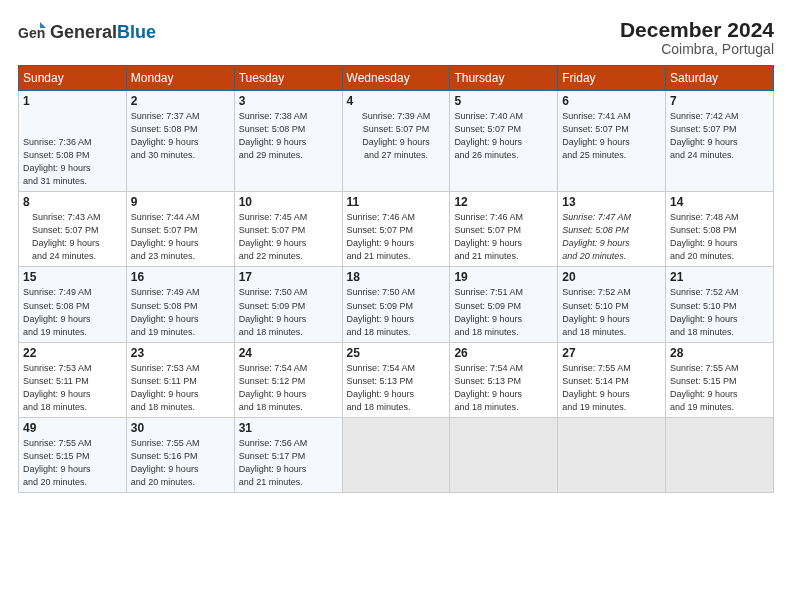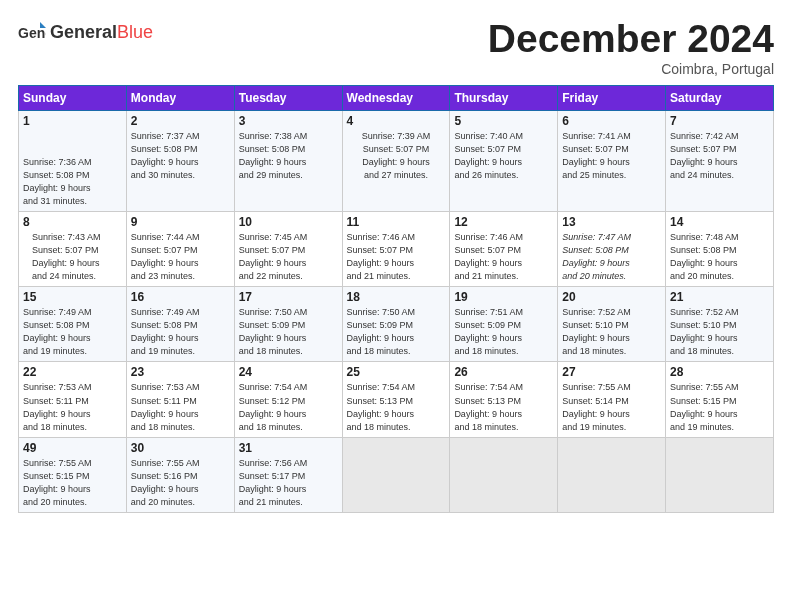--- a/index.html
+++ b/index.html
@@ -25,50 +25,50 @@
       align-items: center;
       gap: 4px;
     }
     .logo-text-general {
       font-size: 18px;
       font-weight: bold;
       color: #333;
     }
     .logo-text-blue {
       font-size: 18px;
-      font-weight: normal;
-      color: #ef4444;
+      font-weight: bold;
+      color: #0369a1;
     }
     .logo-icon {
       width: 28px;
       height: 28px;
     }
     .title-block {
       text-align: right;
     }
     .month-title {
-      font-size: 39px;
+      font-size: 21px;
       font-weight: bold;
       color: #222;
       line-height: 1.1;
     }
     .location {
       font-size: 14px;
       color: #555;
     }
     table {
       width: 100%;
       border-collapse: collapse;
       table-layout: fixed;
     }
     thead tr th {
-      background-color: #6d28d9;
+      background-color: #c2410c;
       color: #fff;
       font-size: 12px;
-      font-weight: bold;
+      font-weight: normal;
       padding: 5px 4px;
       text-align: left;
       border: 1px solid #1a6aaa;
     }
     tbody tr td {
       border: 1px solid #ccc;
       vertical-align: top;
       padding: 3px 4px;
       font-size: 9.5px;
       color: #222;

